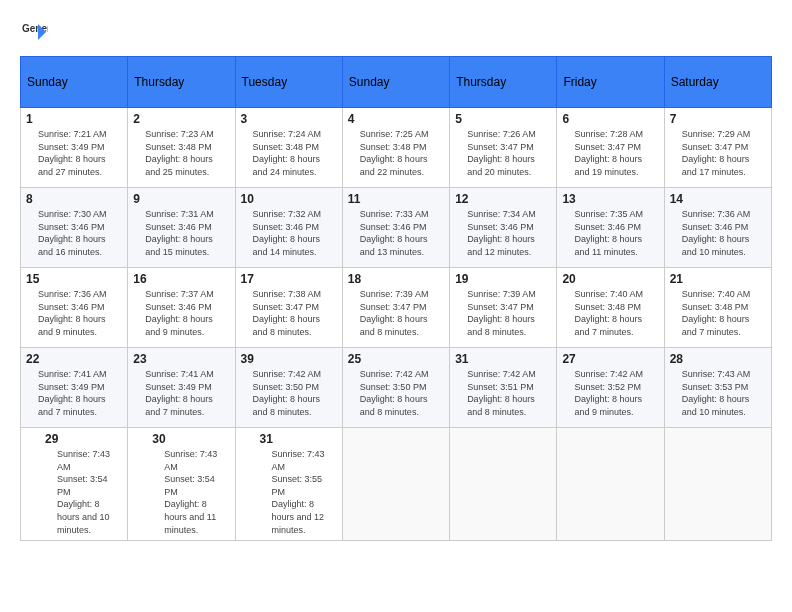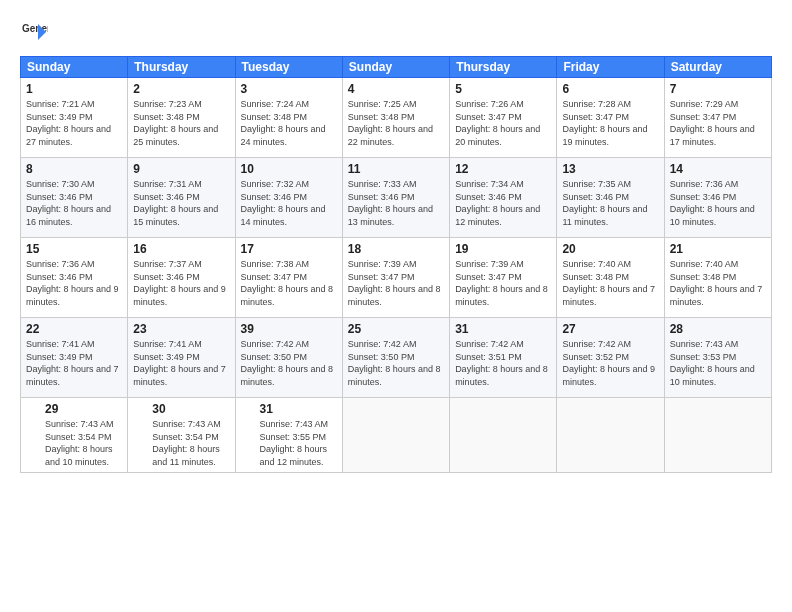--- a/index.html
+++ b/index.html
@@ -58,24 +58,24 @@
       font-size: 14px;
       color: #555;
       margin-top: 2px;
     }
     .calendar {
       width: 100%;
       border-collapse: collapse;
     }
     .calendar th {
       background: #3b82f6;
-      color: #ffffff;
+      color: #000000;
       font-size: 12px;
-      font-weight: bold;
-      padding: 3px 6px;
+      font-weight: normal;
+      padding: 18px 6px;
       text-align: left;
       border: 1px solid #2563eb;
     }
     .calendar td {
       vertical-align: top;
       border: 1px solid #ccc;
       padding: 4px 5px;
       width: calc(100% / 7);
       font-size: 9.5px;
       color: #333;
@@ -89,20 +89,21 @@
       font-size: 12px;
       font-weight: bold;
       color: #222;
       display: block;
       margin-bottom: 2px;
     }
     .day-info {
       font-size: 9px;
       color: #444;
       line-height: 1.4;
+      margin-left: 12px;
     }
     .empty-cell {
       background: #f9f9f9 !important;
     }
     .last-row td {
       height: 72px;
       padding-left: 24px;
     }
   </style>
 </head>

